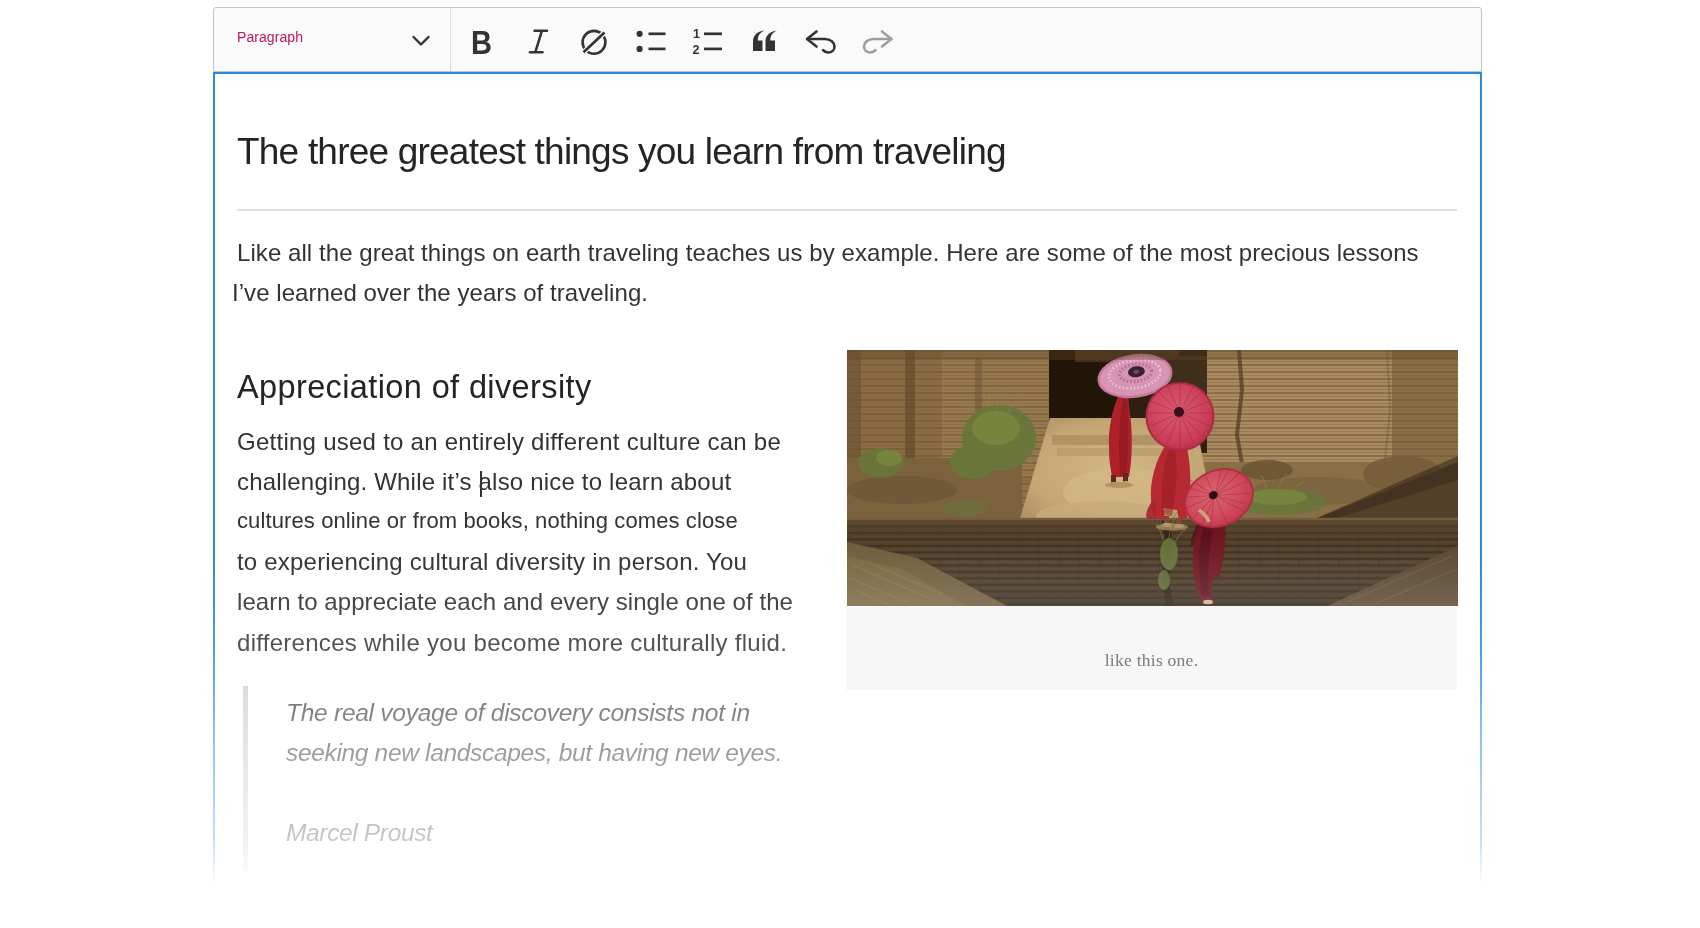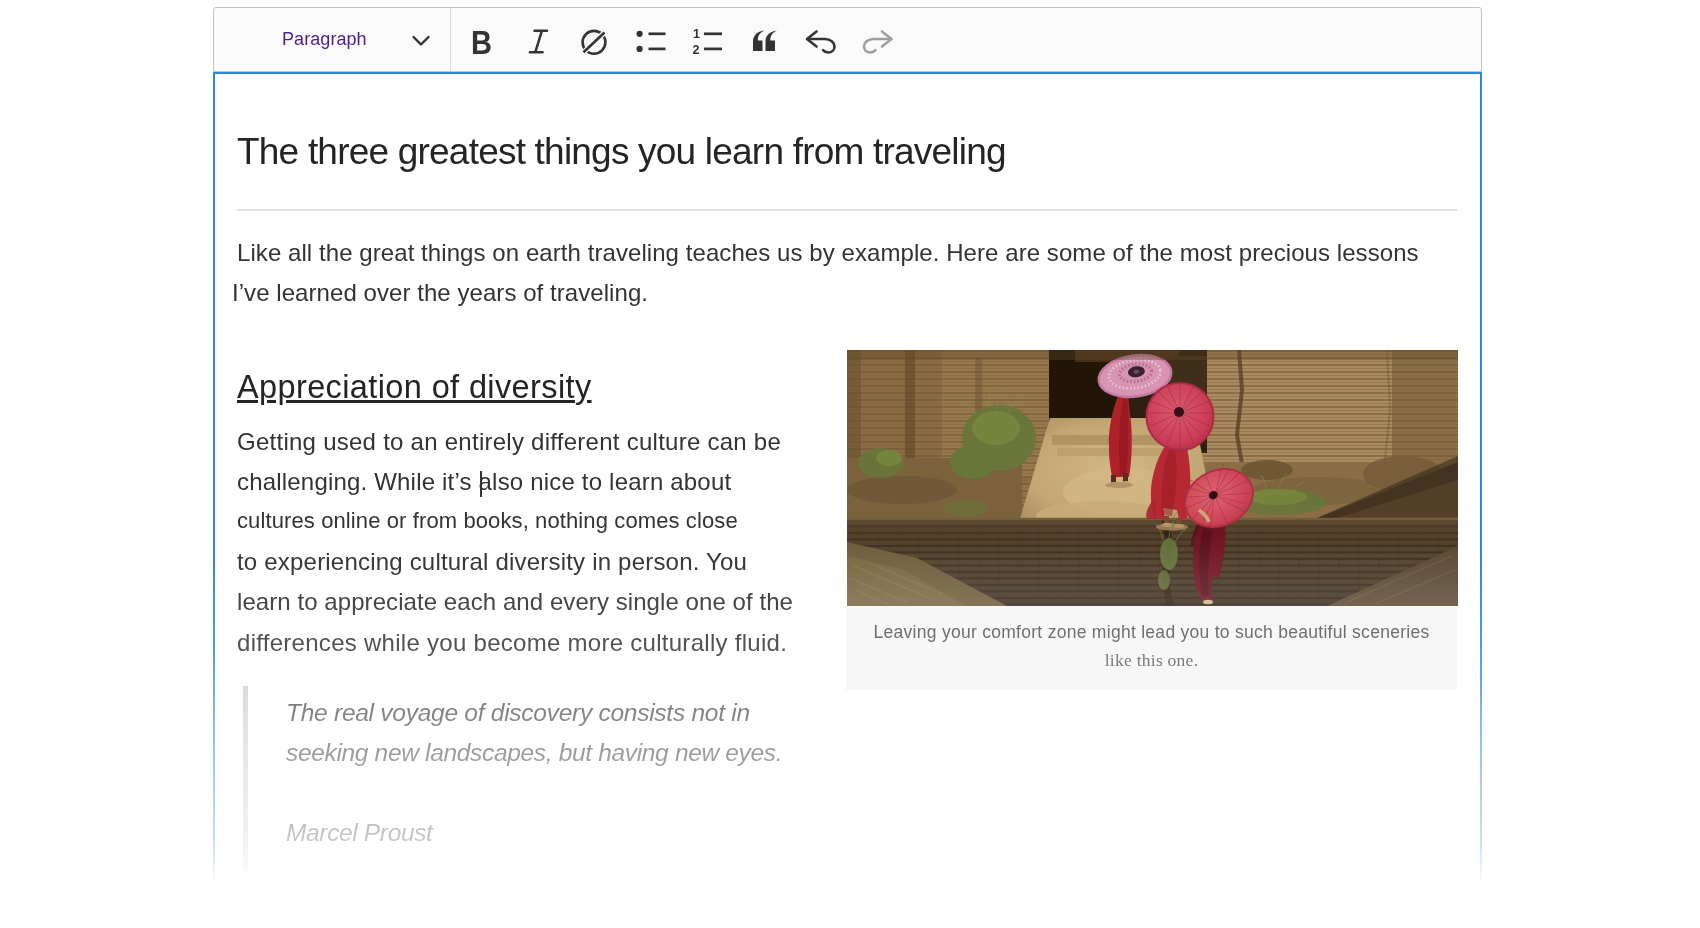--- a/index.html
+++ b/index.html
@@ -10,21 +10,21 @@
 </head>
 <body>
 <div id="page">
 
   <div class="abs" style="left:213px;top:7px;width:1269px;height:65px;box-sizing:border-box;
        background:#fafafa;border:1px solid #c4c4c4;border-radius:3px 3px 0 0;"></div>
 
   <div class="abs" style="left:213px;top:72px;width:1269px;height:856px;box-sizing:border-box;
        background:#fff;border:2px solid #2c87df;border-bottom:none;"></div>
 
-  <div class="abs" style="left:237px;top:29.5px;font-size:18px;color:#4c1d95;letter-spacing:0.07px;margin-left:45px;">Paragraph</div>
+  <div class="abs" style="left:237px;top:29.5px;font-size:14px;color:#be185d;letter-spacing:0.07px;">Paragraph</div>
 
   <svg class="abs" style="left:213px;top:7px;z-index:2;" width="1269" height="65" viewBox="0 0 1269 65">
 
     <path d="M200.5 30 L208 37.5 L215.5 30" fill="none" stroke="#333" stroke-width="2.4" stroke-linecap="round" stroke-linejoin="round"></path>
 
     <rect x="237" y="1" width="1" height="63" fill="#dcdcdc"></rect>
 
     <text x="258" y="47" font-family="Liberation Sans" font-size="33" font-weight="bold" fill="#333" textLength="21" lengthAdjust="spacingAndGlyphs">B</text>
 
     <g stroke="#333" stroke-width="2.5" stroke-linecap="round">
@@ -69,41 +69,40 @@
     </g>
   </svg>
 
   <div class="abs" style="left:237px;top:133px;font-size:37px;color:#242424;letter-spacing:-0.79px;">The three greatest things you learn from traveling</div>
 
   <div class="abs" style="left:237px;top:209px;width:1220px;height:2px;background:#e0e0e0;"></div>
 
   <div class="abs" style="left:237px;top:240.9px;font-size:24px;color:#333;letter-spacing:0.07px;text-align:center;">Like all the great things on earth traveling teaches us by example. Here are some of the most precious lessons</div>
   <div class="abs" style="left:232px;top:281.1px;font-size:24px;color:#333;letter-spacing:0.06px;">I’ve learned over the years of traveling.</div>
 
-  <div class="abs" style="left:237px;top:370.5px;font-size:32.5px;color:#242424;letter-spacing:0.38px;text-decoration:underline;">Appreciation of diversity</div>
+  <div class="abs" style="left:237px;top:370.5px;font-size:32.5px;color:#242424;letter-spacing:0.38px;">Appreciation of diversity</div>
 
   <div class="abs" style="left:237px;top:430px;font-size:24px;color:#333;letter-spacing:0.26px;">Getting used to an entirely different culture can be</div>
   <div class="abs" style="left:237px;top:469.8px;font-size:24px;color:#333;letter-spacing:0.19px;">challenging. While it’s also nice to learn about</div>
   <div class="abs" style="left:237px;top:510.0px;font-size:22px;color:#333;letter-spacing:0.11px;">cultures online or from books, nothing comes close</div>
   <div class="abs" style="left:237px;top:550.2px;font-size:24px;color:#333;letter-spacing:0.20px;">to experiencing cultural diversity in person. You</div>
   <div class="abs" style="left:237px;top:590.4px;font-size:24px;color:#333;letter-spacing:0.07px;">learn to appreciate each and every single one of the</div>
   <div class="abs" style="left:237px;top:630.6px;font-size:24px;color:#333;letter-spacing:0.28px;">differences while you become more culturally fluid.</div>
 
   <div class="abs" style="left:480px;top:471px;width:1.5px;height:26px;background:#333;"></div>
 
   <div class="abs" style="left:243px;top:686px;width:5px;height:185px;background:#ccc;"></div>
   <div class="abs" style="left:286px;top:700.8px;font-size:24.5px;font-style:italic;color:#333;letter-spacing:-0.26px;">The real voyage of discovery consists not in</div>
   <div class="abs" style="left:286px;top:741.0px;font-size:24.5px;font-style:italic;color:#333;letter-spacing:-0.33px;">seeking new landscapes, but having new eyes.</div>
   <div class="abs" style="left:286px;top:821.4px;font-size:24.5px;font-style:italic;color:#333;letter-spacing:-0.35px;">Marcel Proust</div>
 
   <div class="abs" style="left:0;top:550px;width:1700px;height:378px;z-index:5;
        background:linear-gradient(to bottom, rgba(255,255,255,0) 0%, rgba(255,255,255,0.17) 26.5%, rgba(255,255,255,0.44) 46%, rgba(255,255,255,0.55) 56.6%, rgba(255,255,255,0.74) 77.8%, #fff 88.6%);"></div>
 
   <div class="abs" style="left:846px;top:606px;width:611px;height:84px;background:#f7f7f7;z-index:6;"></div>
-  <div class="abs" style="left:846px;top:623.7px;width:611px;text-align:center;font-size:17.5px;color:#6f6f6f;letter-spacing:0.28px;z-index:7;">Leaving your comfort zone might lead you to such beautiful sceneries</div>
   <div class="abs" style="left:846px;top:652.4px;width:611px;text-align:center;font-size:17.5px;color:#7a7a7a;letter-spacing:0.26px;z-index:7;font-family:Liberation Serif, serif;">like this one.</div>
 
   <svg id="photo" class="abs" style="left:846.5px;top:350px;z-index:6;filter:blur(0.5px);" width="611" height="256" viewBox="0 0 611 256">
     <defs>
       <pattern id="bricks" width="24" height="7" patternUnits="userSpaceOnUse">
         <rect width="24" height="7" fill="none"></rect>
         <line x1="0" y1="1" x2="24" y2="1" stroke="#6e5332" stroke-width="1.6" opacity="0.65"></line>
         <line x1="0" y1="4.5" x2="24" y2="4.5" stroke="#7d6038" stroke-width="0.9" opacity="0.45"></line>
       </pattern>
       <pattern id="steps" width="40" height="6.5" patternUnits="userSpaceOnUse">

